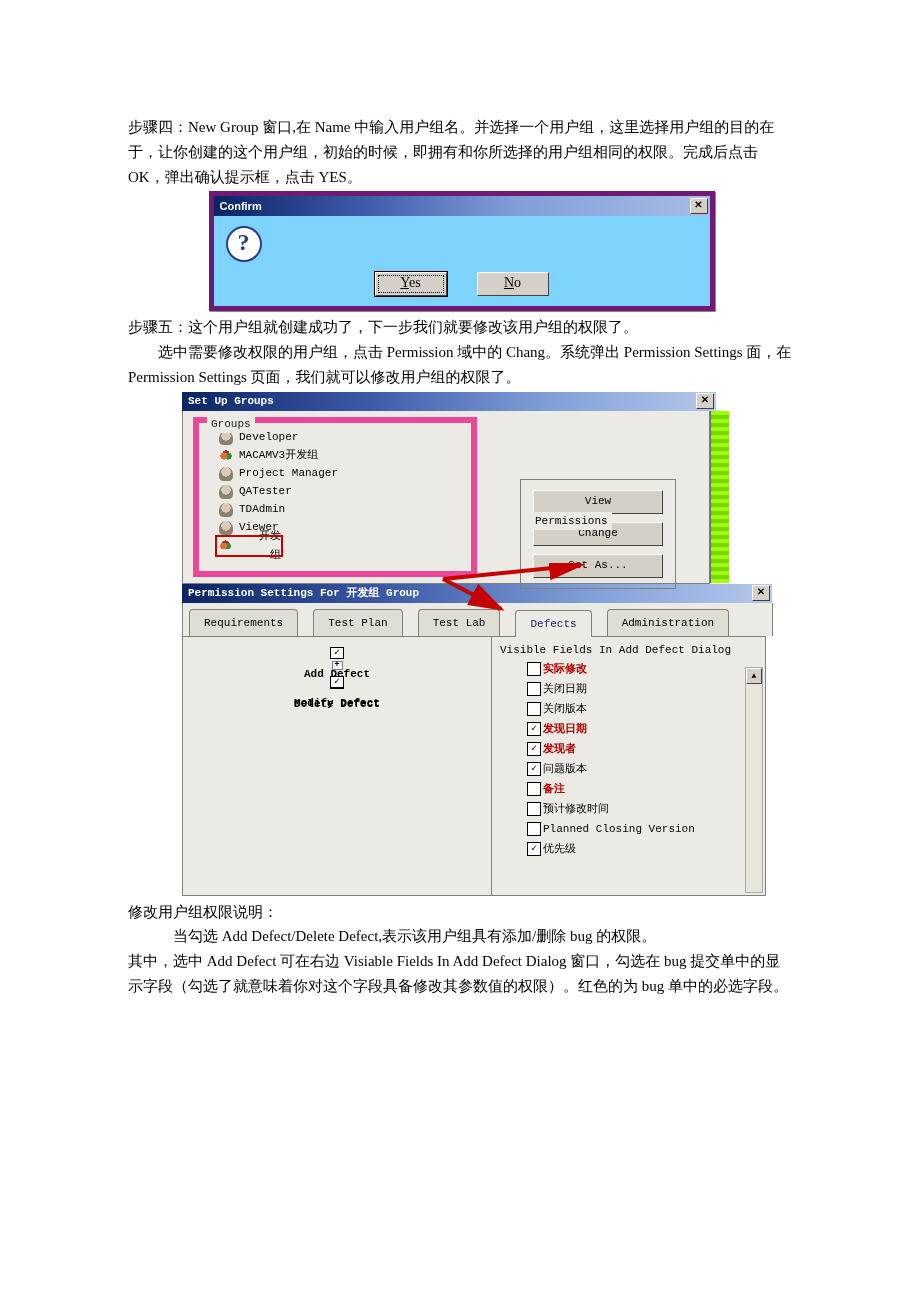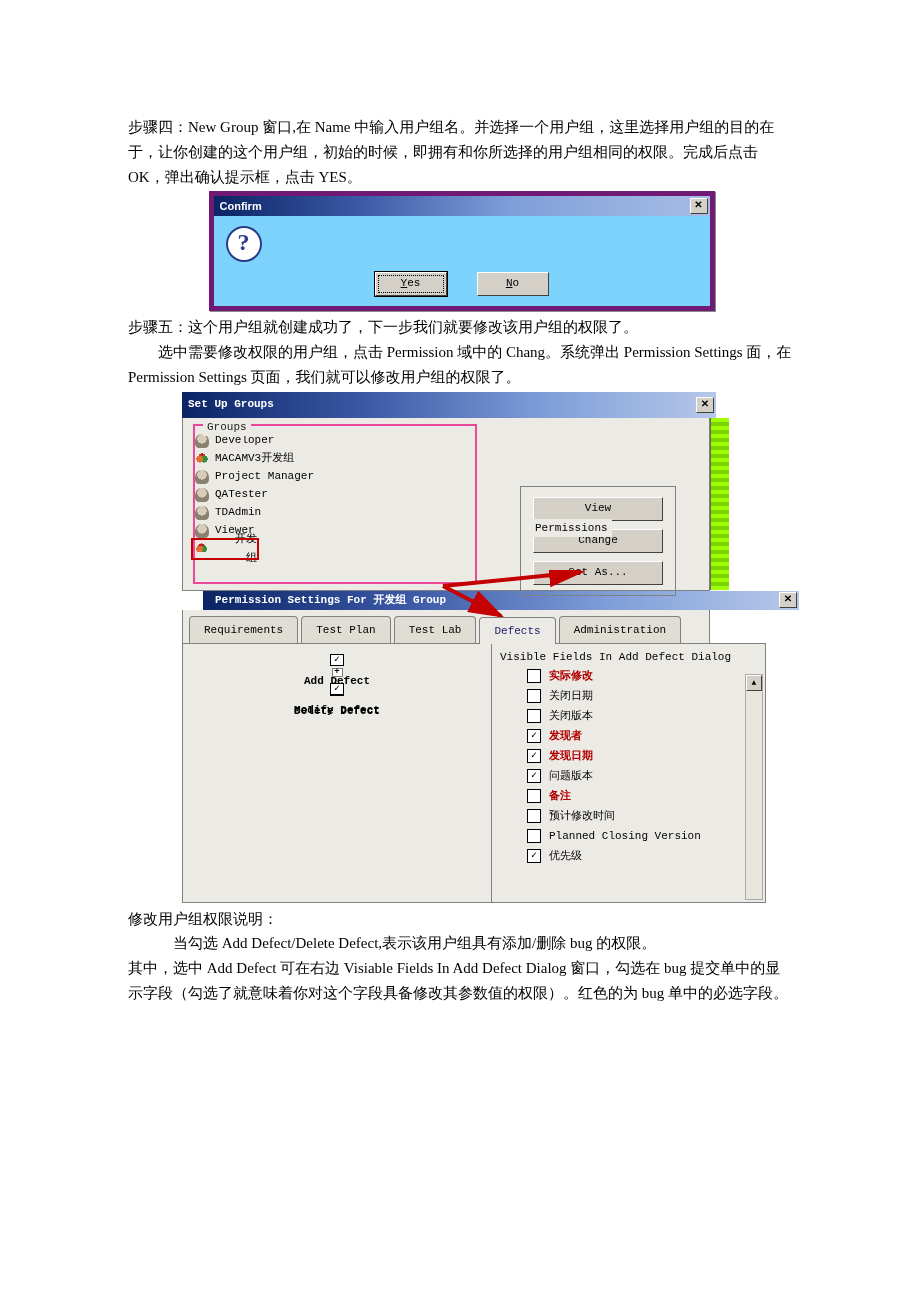--- a/index.html
+++ b/index.html
@@ -91,61 +91,61 @@
     gap: 30px;
     padding: 6px 0 10px 0;
   }
   .win-btn {
     min-width: 70px;
     height: 22px;
     background: #d4d0c8;
     border: 1px solid #404040;
     border-top-color: #fff;
     border-left-color: #fff;
-    font-family: Liberation Mono, monospace;
-    font-size: 11px;
+    font-family: Liberation Serif, serif;
+    font-size: 14px;
     text-align: center;
     line-height: 20px;
   }
   .win-btn.default {
     outline: 1px dotted #000;
     outline-offset: -4px;
     box-shadow: 0 0 0 1px #000;
   }
   .ul { text-decoration: underline; }
 
   
   .groups-wrap {
     width: 574px;
     margin: 2px 0 4px 54px;
     font-family: "Tahoma", "MS Sans Serif", sans-serif;
     font-size: 11px;
     position: relative;
   }
   .gbar {
-    height: 26px;
+    height: 19px;
     background: linear-gradient(to right, #0a2464 0%, #3d5aa8 35%, #7f9ed8 68%, #b6c8ea 100%);
     color: #fff;
     font-weight: bold;
     display: flex;
     align-items: center;
     justify-content: space-between;
     padding: 0 2px 0 6px;
     font-family: "Courier New", monospace;
   }
   .row1 {
     display: flex;
     background: #eceae4;
     border: 1px solid #808080;
     border-top: none;
   }
   .groups-fieldset {
     margin: 6px 10px 6px 10px;
-    padding: 6px 8px 8px 0;
-    border: 2px solid #ec4899;
+    padding: 6px 8px 8px 20px;
+    border: 6px solid #ec4899;
     position: relative;
     width: 284px;
     box-sizing: border-box;
   }
   .groups-fieldset .legend {
     position: absolute;
     top: -8px;
     left: 8px;
     background: #eceae4;
     padding: 0 4px;
@@ -238,35 +238,34 @@
 
   
   .pbar {
     height: 19px;
     background: linear-gradient(to right, #0a2464 0%, #3d5aa8 35%, #7f9ed8 68%, #b6c8ea 100%);
     color: #fff;
     font-weight: bold;
     display: flex;
     align-items: center;
     justify-content: space-between;
-    padding: 0 2px 0 12px;
+    padding: 0 2px 0 6px;
     font-family: "Courier New", monospace;
     margin-top: 0;
     width: 582px;
-    margin-left: 21px;
   }
   .tabs {
     display: flex;
     background: #eceae4;
     border-left: 1px solid #808080;
     border-right: 1px solid #808080;
     padding: 6px 6px 0 6px;
-    gap: 4px;
-    font-family: "Courier New", monospace;
-    width: 528px;
+    gap: 16px;
+    font-family: "Courier New", monospace;
+    width: 591px;
     box-sizing: border-box;
   }
   .tab {
     padding: 4px 14px;
     border: 1px solid #808080;
     border-bottom: none;
     background: #eceae4;
     margin-right: -1px;
     border-radius: 4px 4px 0 0;
     color: #1a1a6a;
@@ -330,21 +329,21 @@
     position: relative;
   }
   .fields-title {
     font-weight: normal;
     white-space: nowrap;
     font-family: Liberation Mono, monospace;
   }
   .field-row {
     display: flex;
     align-items: center;
-    gap: 8px;
+    gap: 2px;
     height: 20px;
     padding-left: 27px;
   }
   .field-row .lbl.red { color: #b00000; font-weight: bold; }
   .scrollbar {
     position: absolute;
     right: 2px;
     top: 30px;
     bottom: 2px;
     width: 16px;
@@ -489,25 +488,25 @@
             <div class="field-row">
               <span class="cb"></span>
               <span class="lbl">关闭日期</span>
             </div>
             <div class="field-row">
               <span class="cb"></span>
               <span class="lbl">关闭版本</span>
             </div>
             <div class="field-row">
               <span class="cb checked"></span>
+              <span class="lbl red">发现日期</span>
+            </div>
+            <div class="field-row">
+              <span class="cb checked"></span>
               <span class="lbl red">发现者</span>
-            </div>
-            <div class="field-row">
-              <span class="cb checked"></span>
-              <span class="lbl red">发现日期</span>
             </div>
             <div class="field-row">
               <span class="cb checked"></span>
               <span class="lbl">问题版本</span>
             </div>
             <div class="field-row">
               <span class="cb"></span>
               <span class="lbl red">备注</span>
             </div>
             <div class="field-row">

